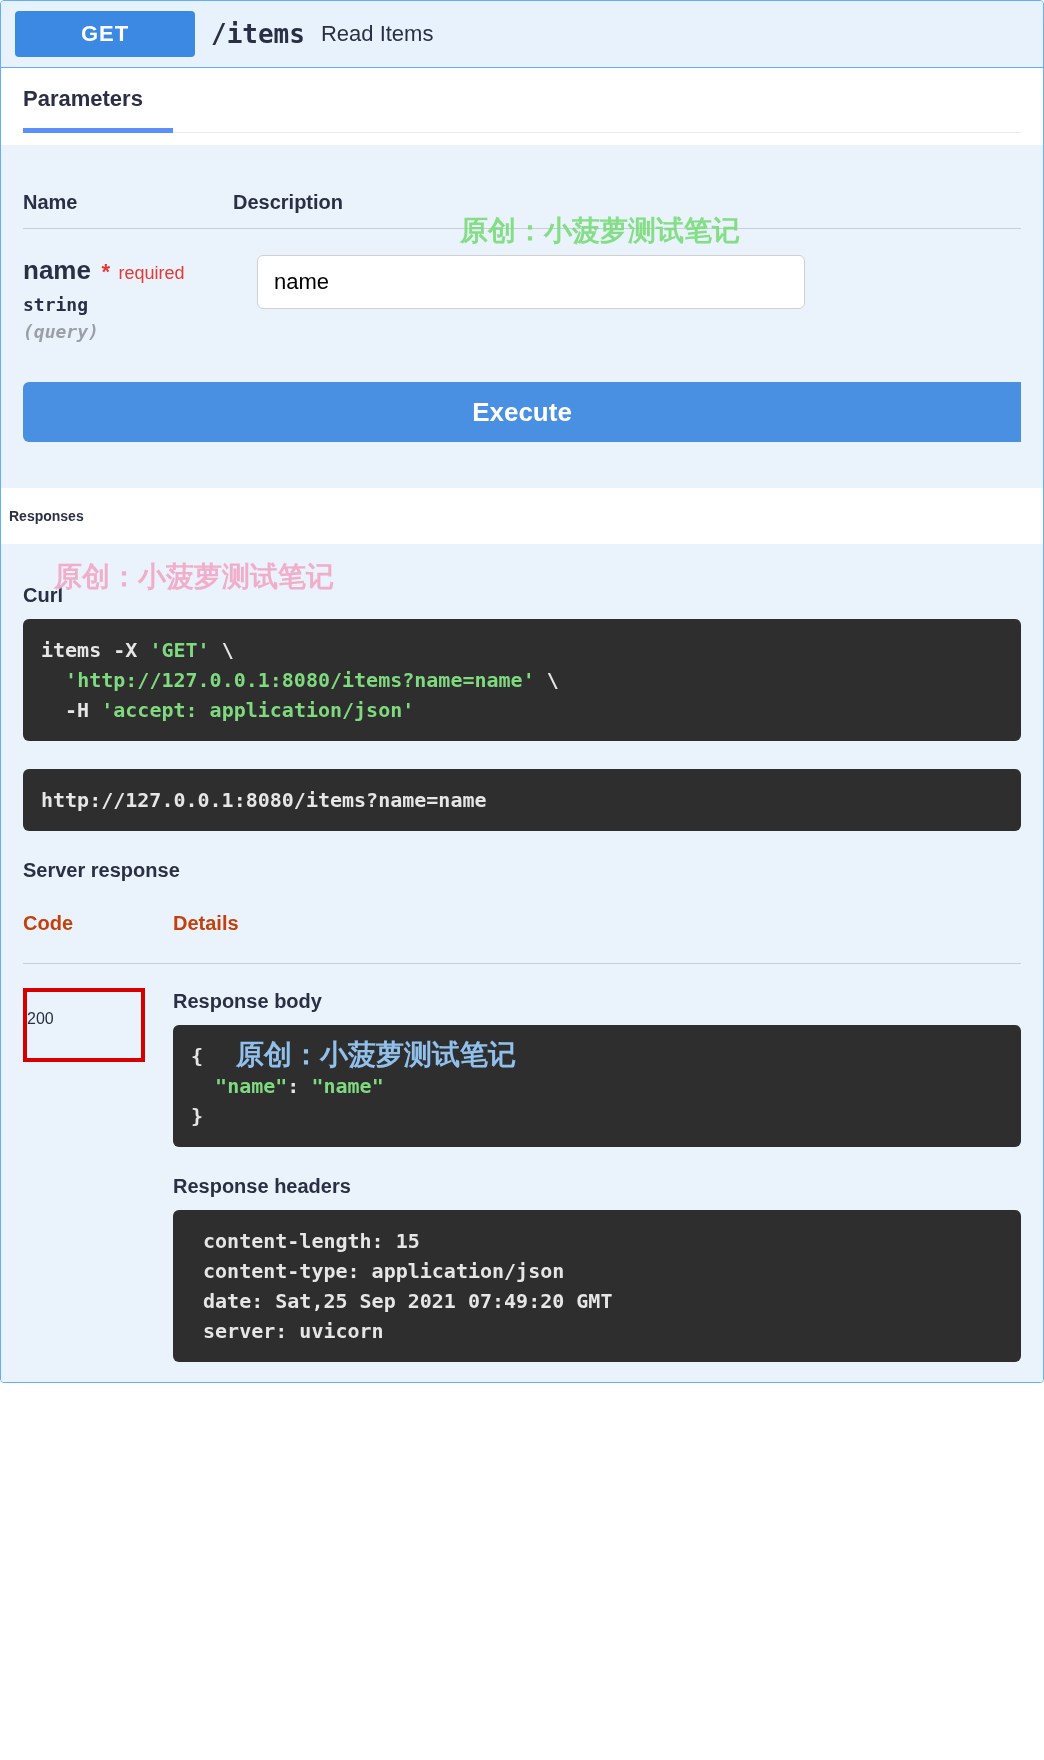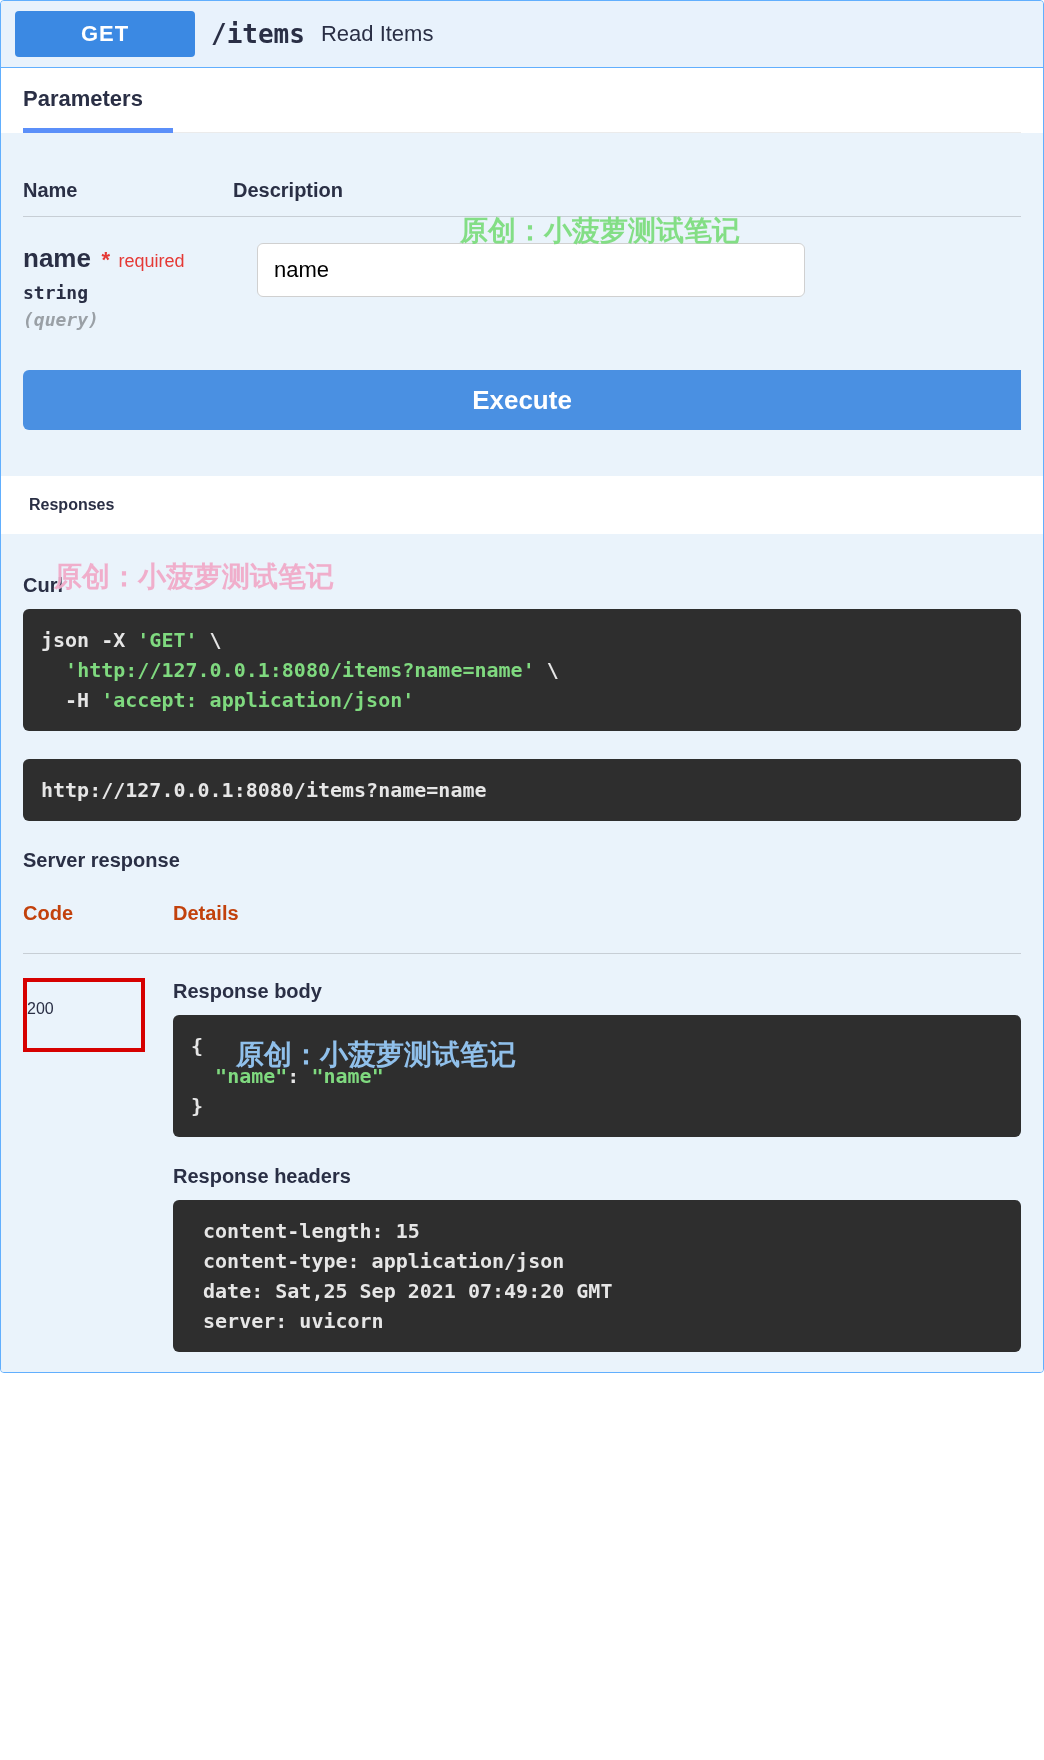--- a/index.html
+++ b/index.html
@@ -39,21 +39,21 @@
   font-family: ui-monospace, Menlo, Consolas, monospace;
   font-weight: 700;
   font-size: 26px;
   color: #2a2f45;
 }
 .summary-text {
   font-size: 22px;
   color: #2a2f45;
 }
 .section-tabs {
-  padding: 18px 22px 0 22px;
+  padding: 18px 22px 12px 22px;
   background: #fff;
 }
 .tab-label {
   font-size: 22px;
   font-weight: 700;
   color: #2a2f45;
   display: inline-block;
   padding-bottom: 16px;
   border-bottom: 5px solid #5b8ff9;
   width: 150px;
@@ -124,22 +124,22 @@
   color: #fff;
   border: none;
   border-radius: 6px 0 0 6px;
   font-size: 26px;
   font-weight: 700;
   height: 60px;
   cursor: pointer;
 }
 .responses-head {
   background: #fff;
-  padding: 20px 28px;
-  font-size: 16px;
+  padding: 20px 8px;
+  font-size: 14px;
   font-weight: 700;
   color: #2a2f45;
   position: relative;
 }
 .responses-body {
   background: #eaf3fb;
   padding: 40px 22px 20px 22px;
 }
 .subhead {
   font-size: 20px;
@@ -236,21 +236,21 @@
     </div>
   </div>
 
   <div class="responses-head">
     <span>Responses</span>
   </div>
 
   <div class="responses-body">
 
     <div class="subhead">Curl</div>
-    <div class="code-block"><span>json -X </span><span class="g">'GET'</span><span> \</span>
+    <div class="code-block"><span>items -X </span><span class="g">'GET'</span><span> \</span>
 <span>  </span><span class="g">'http://127.0.0.1:8080/items?name=name'</span><span> \</span>
 <span>  -H </span><span class="g">'accept: application/json'</span></div>
 
     <div class="section-gap"></div>
 
     <div class="code-block">http://127.0.0.1:8080/items?name=name</div>
 
     <div class="section-gap"></div>
 
     <div class="subhead">Server response</div>

